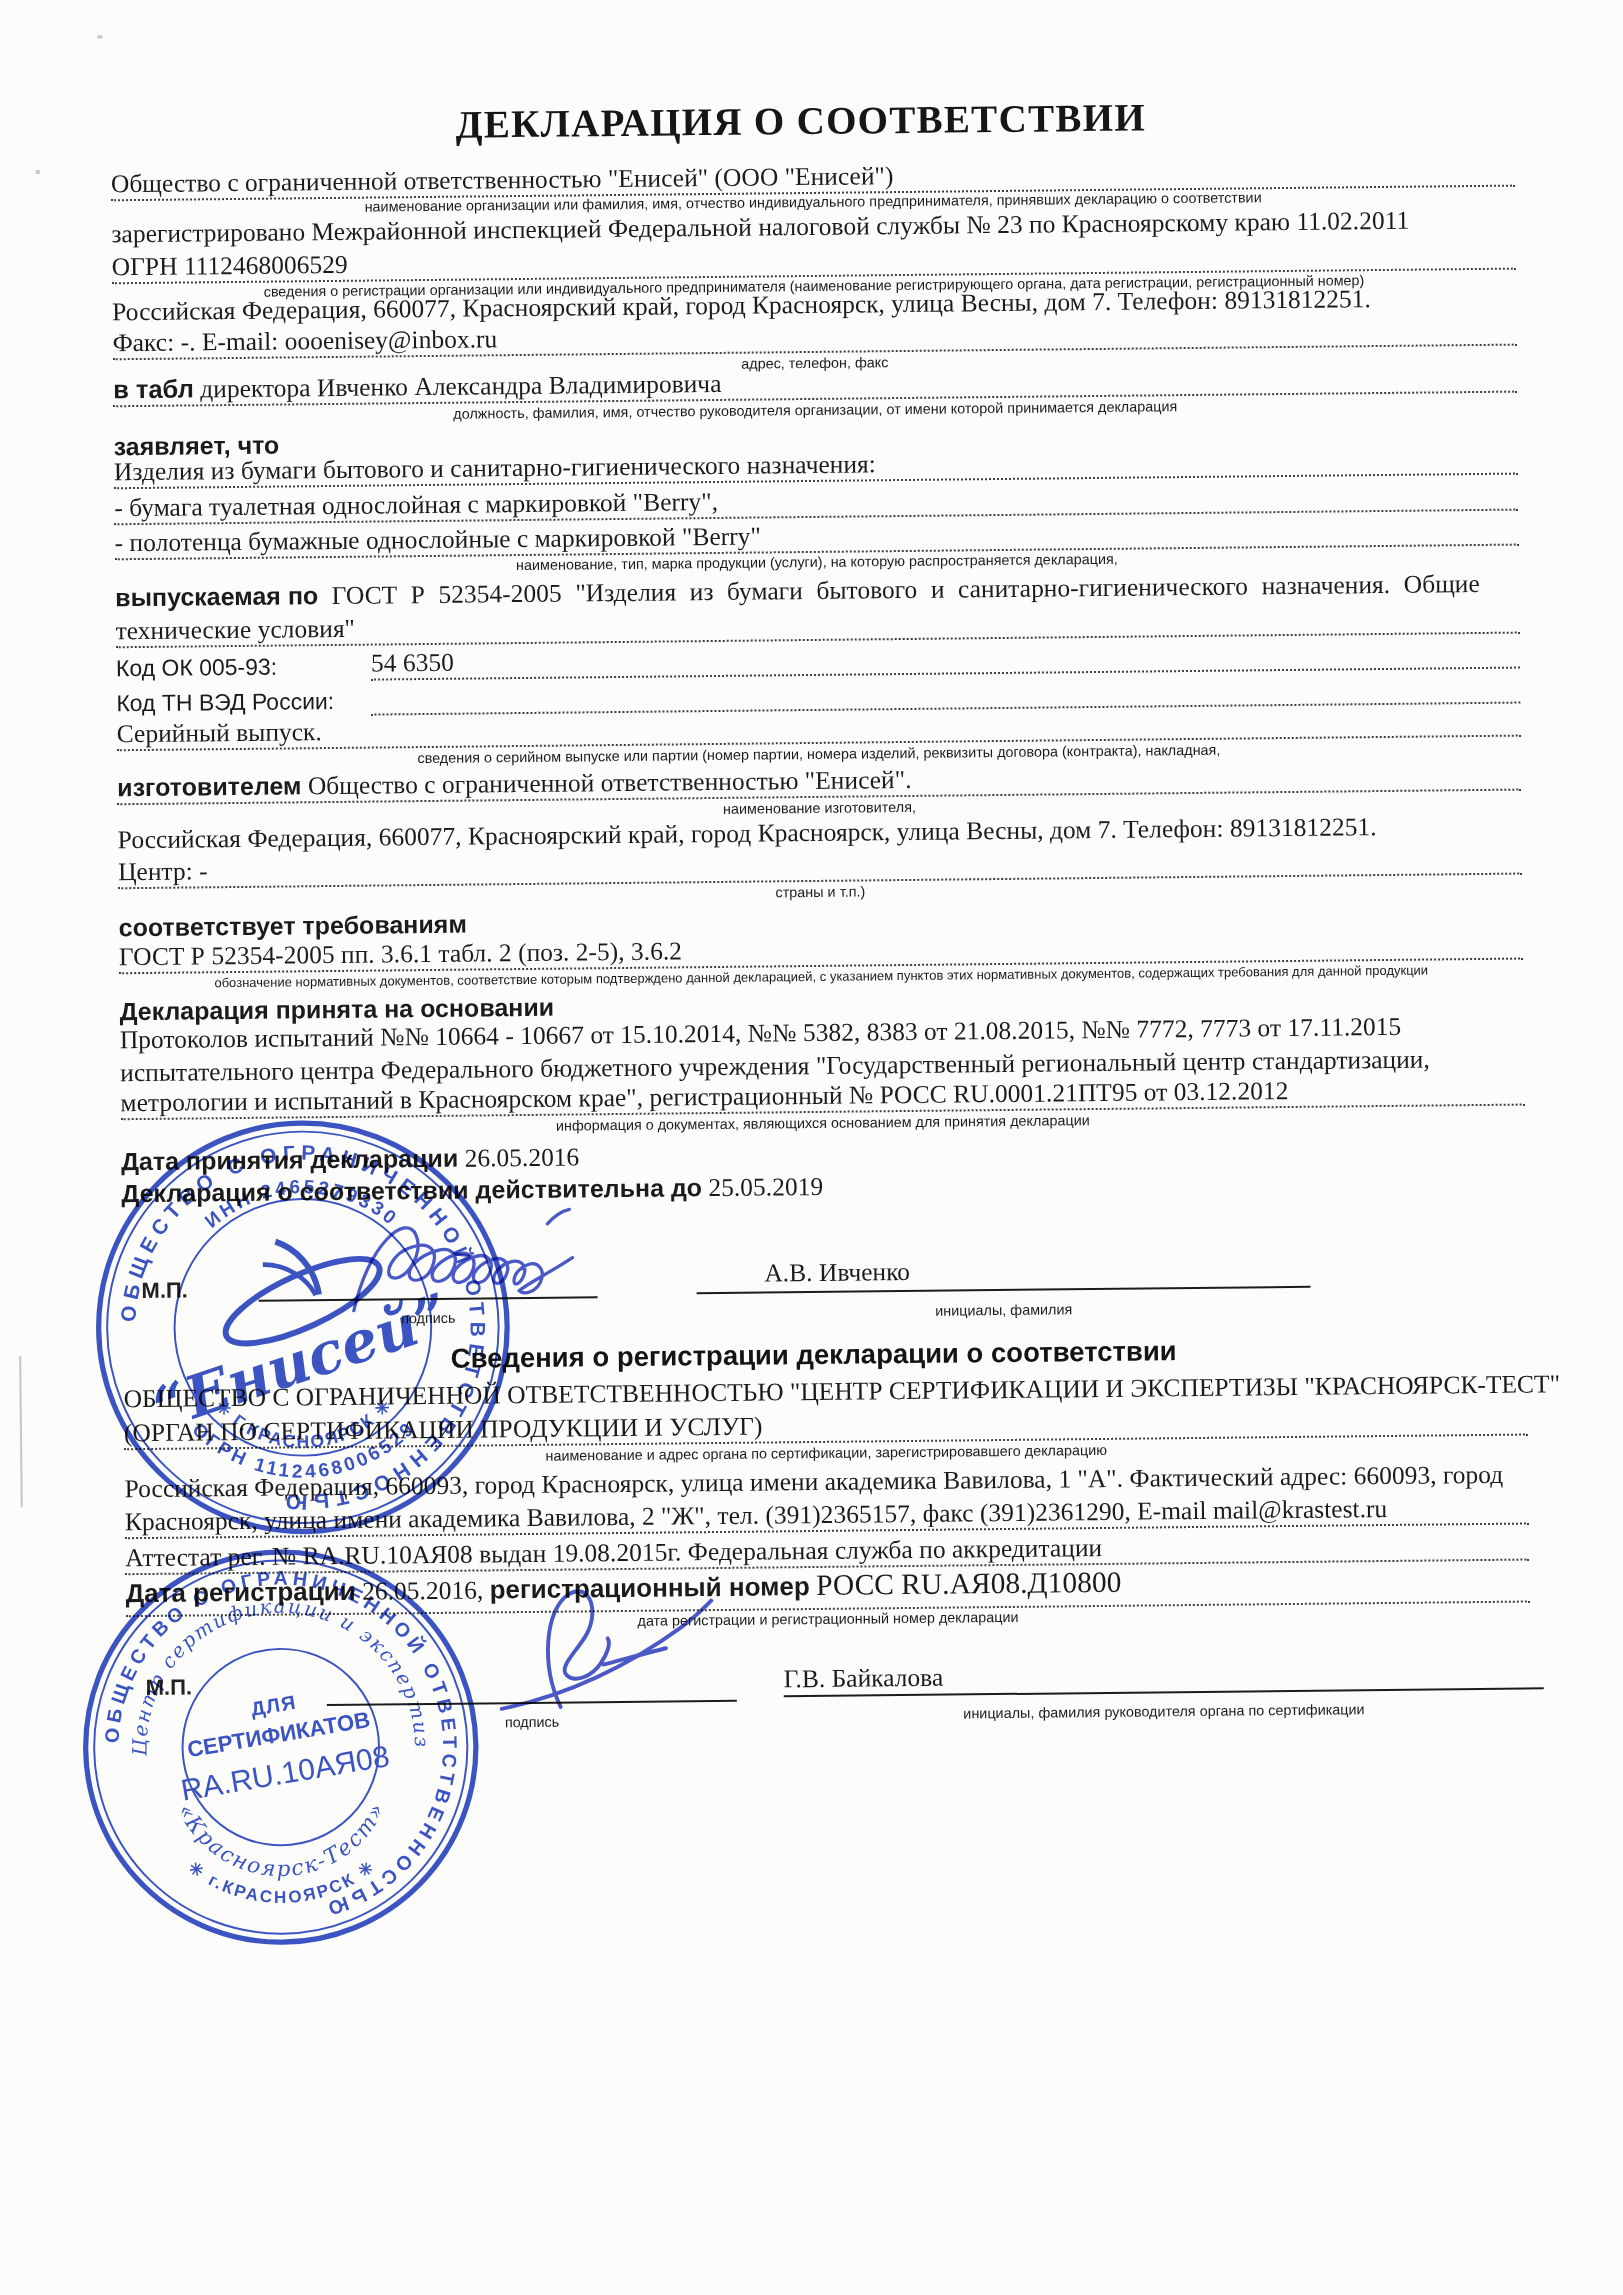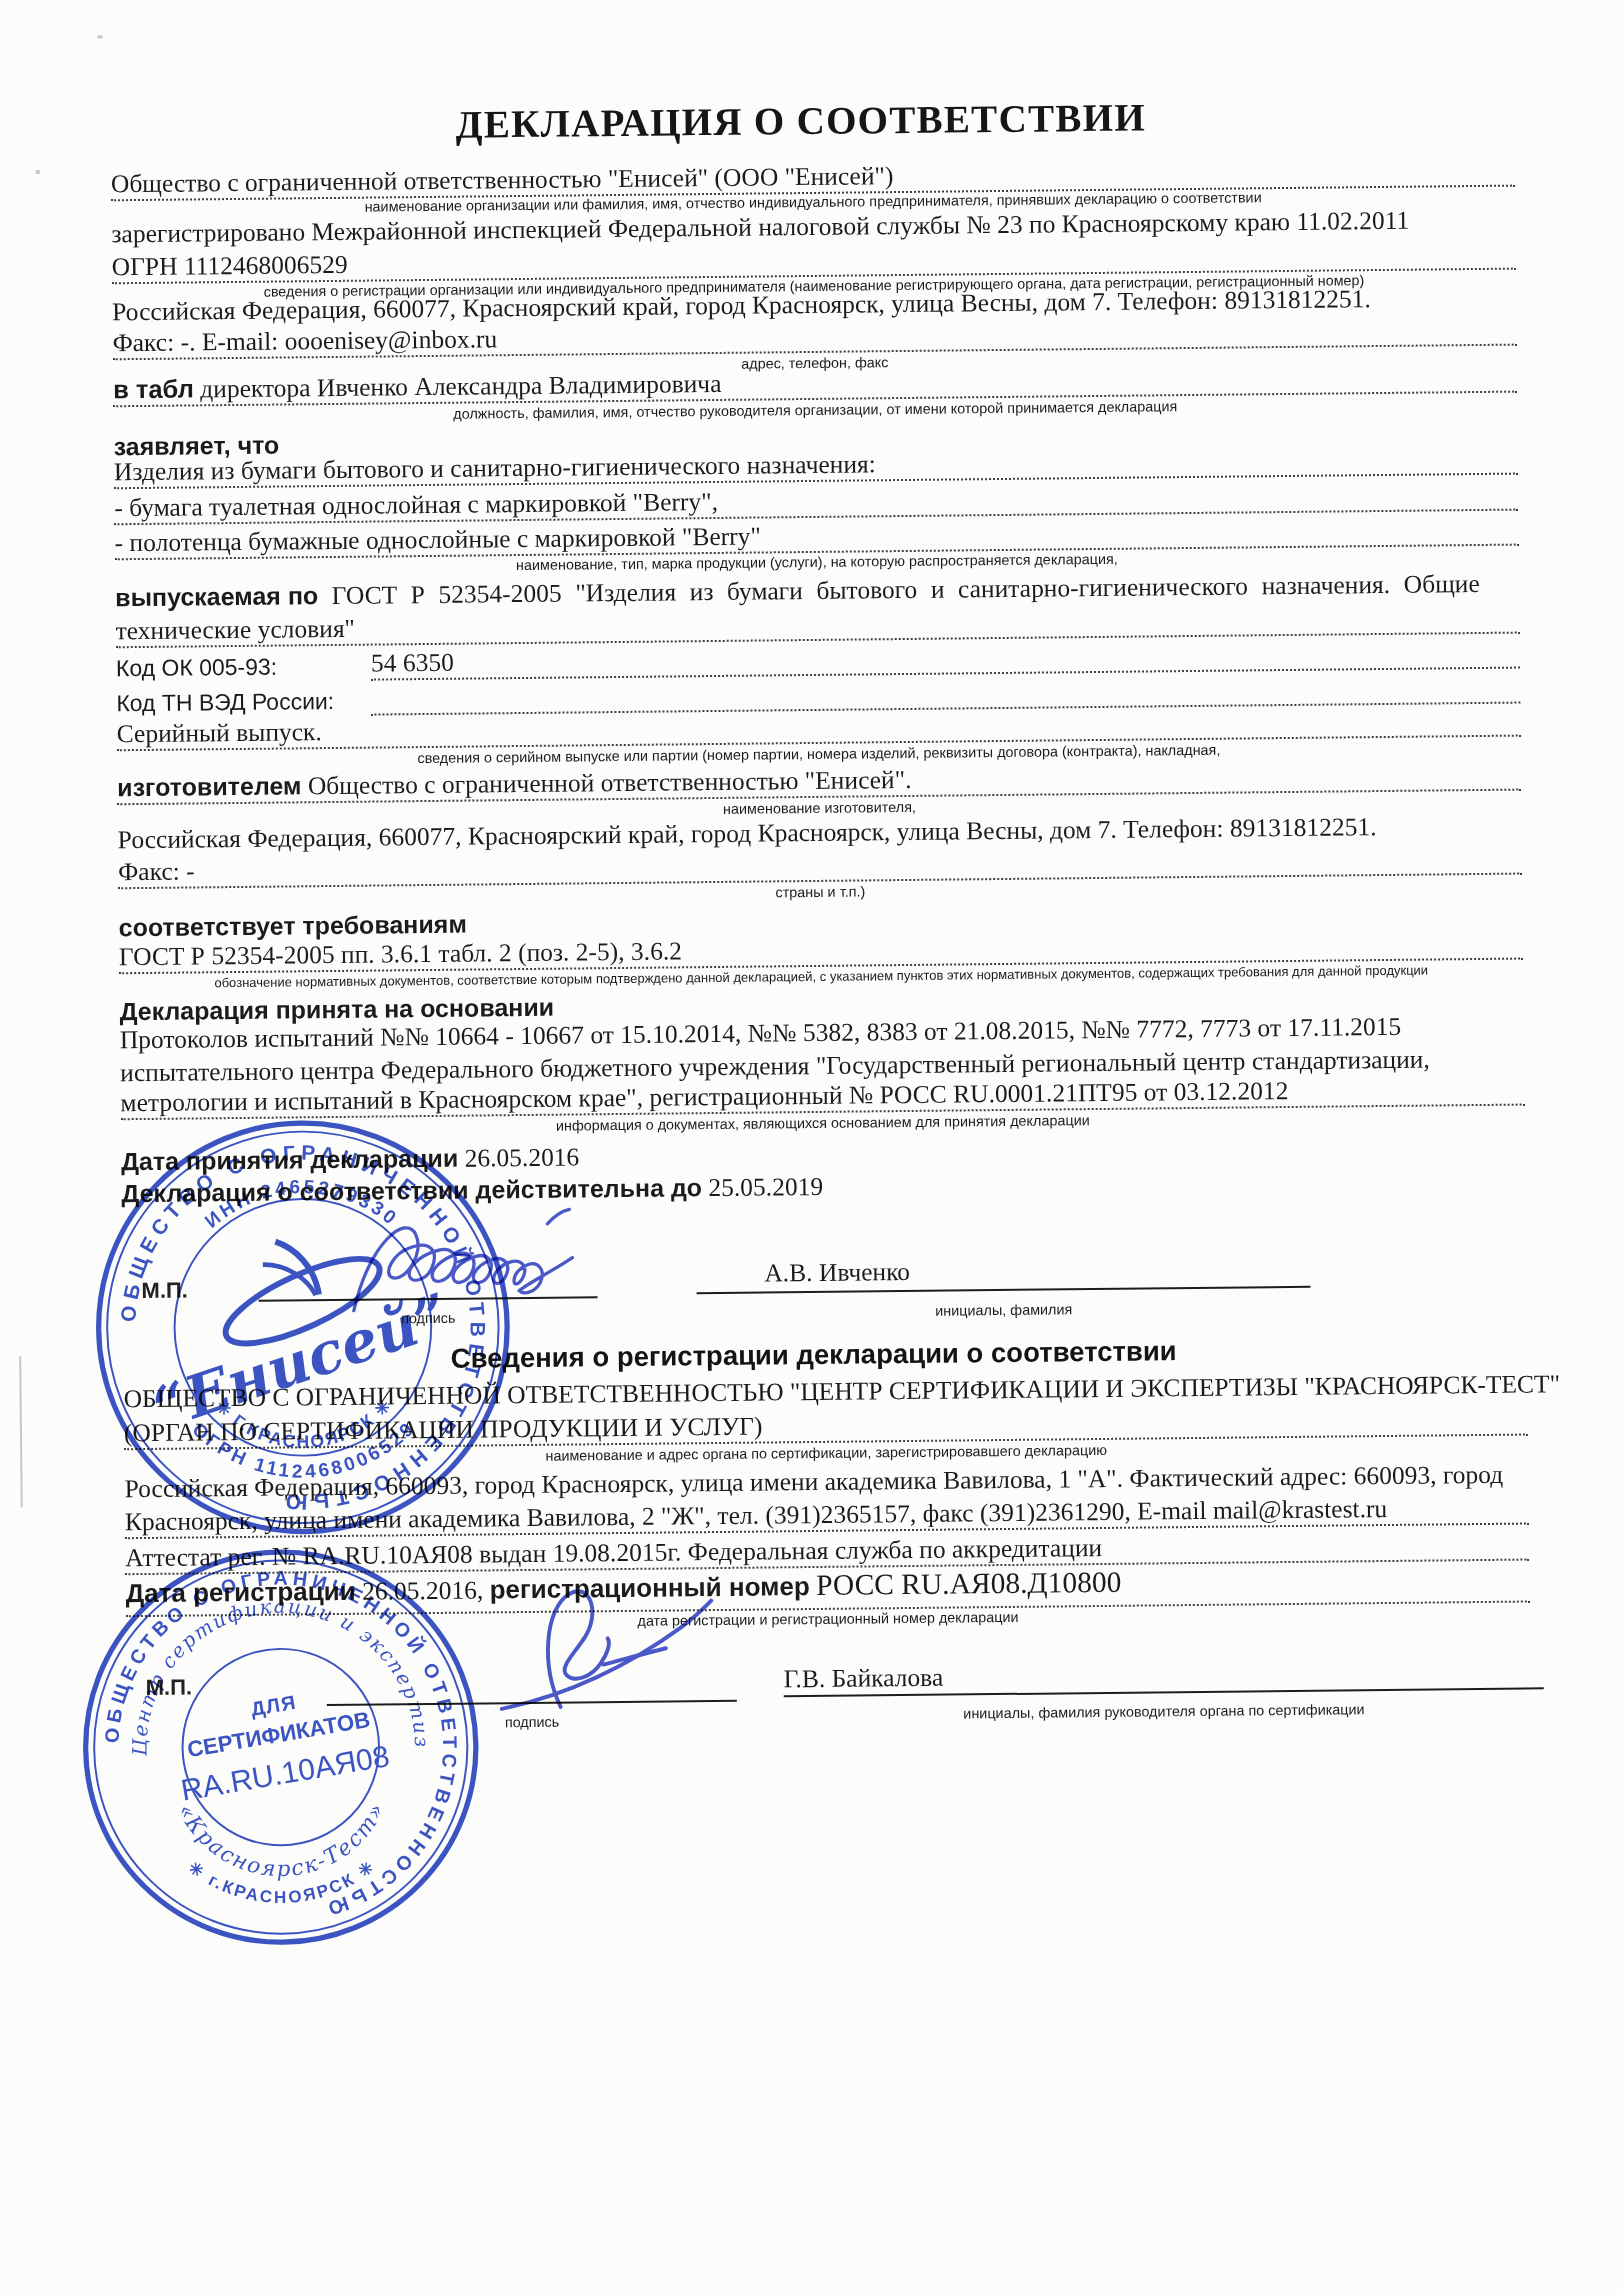--- a/index.html
+++ b/index.html
@@ -86,21 +86,21 @@
   <div class="line u" style="top:712px"><span>Серийный выпуск.</span></div>
   <div class="cap" style="top:746px">сведения о серийном выпуске или партии (номер партии, номера изделий, реквизиты договора (контракта), накладная,</div>
 
   <div class="line u" style="top:766px">
     <span class="b" style="font-size:25px">изготовителем</span>
     <span> </span><span>Общество с ограниченной ответственностью "Енисей".</span>
   </div>
   <div class="cap" style="top:800px">наименование изготовителя,</div>
 
   <div class="line" style="top:818px">Российская Федерация, 660077, Красноярский край, город Красноярск, улица Весны, дом 7. Телефон: 89131812251.</div>
-  <div class="line u" style="top:850px"><span>Факс: -</span></div>
+  <div class="line u" style="top:850px"><span>Центр: -</span></div>
   <div class="cap" style="top:884px">страны и т.п.)</div>
 
   <div class="line b" style="top:906px;font-size:25px">соответствует требованиям</div>
   <div class="line u" style="top:935px"><span>ГОСТ Р 52354-2005 пп. 3.6.1 табл. 2 (поз. 2-5), 3.6.2</span></div>
   <div class="cap" style="top:969px;font-size:13px">обозначение нормативных документов, соответствие которым подтверждено данной декларацией, с указанием пунктов этих нормативных документов, содержащих требования для данной продукции</div>
 
   <div class="line b" style="top:990px;font-size:25px">Декларация принята на основании</div>
   <div class="line" style="top:1018px">Протоколов испытаний №№ 10664 - 10667 от 15.10.2014, №№ 5382, 8383 от 21.08.2015, №№ 7772, 7773 от 17.11.2015</div>
   <div class="line" style="top:1051px">испытательного центра Федерального бюджетного учреждения "Государственный региональный центр стандартизации,</div>
   <div class="line u" style="top:1081px"><span>метрологии и испытаний в Красноярском крае", регистрационный № РОСС RU.0001.21ПТ95 от 03.12.2012</span></div>

